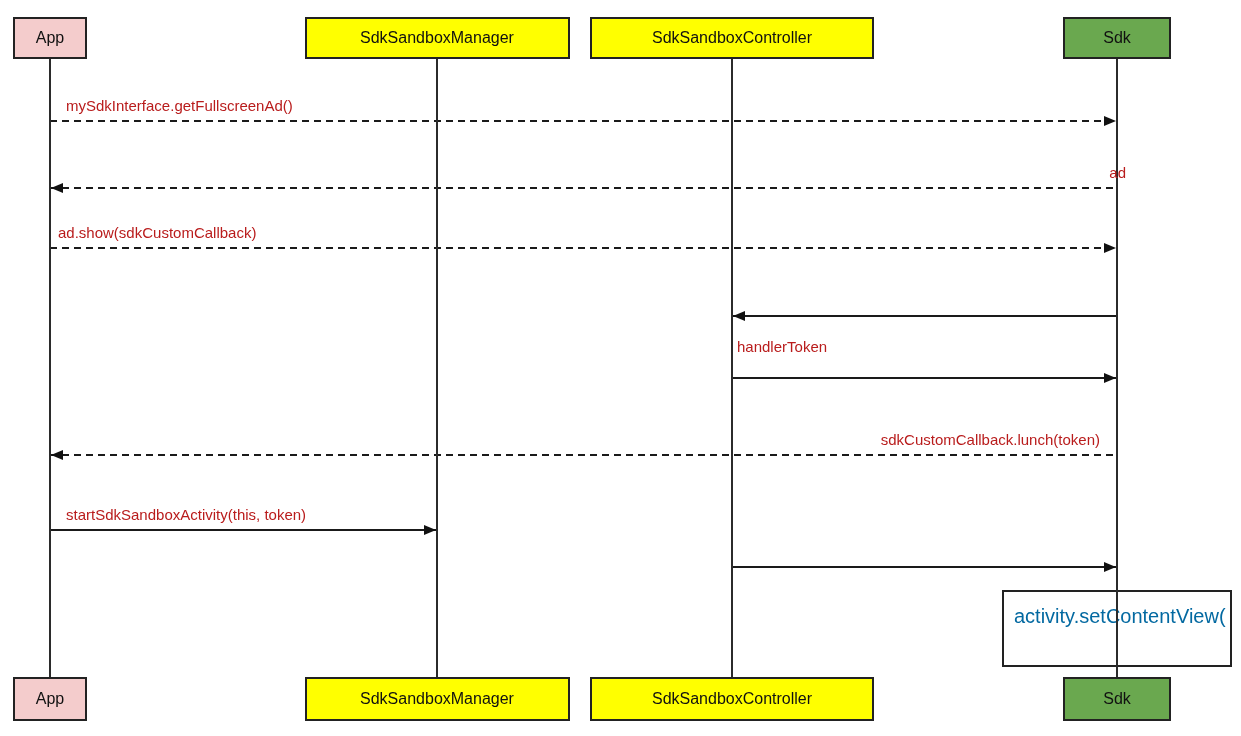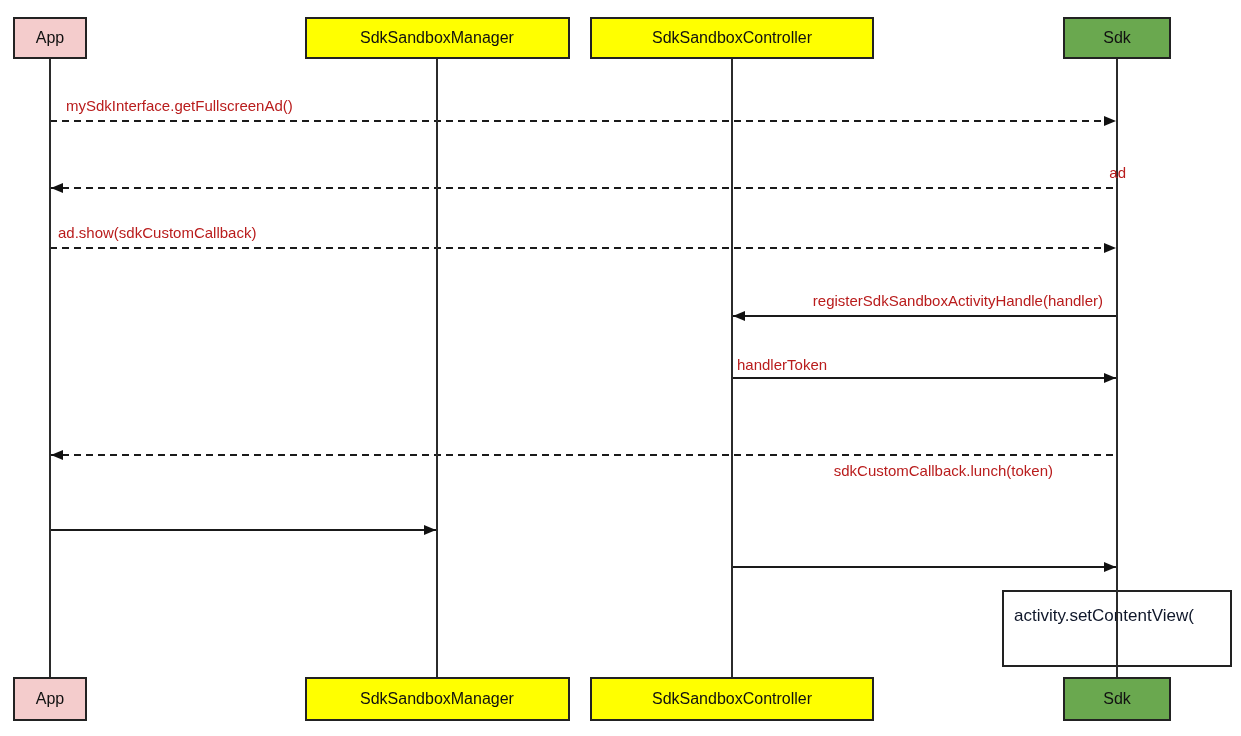--- a/index.html
+++ b/index.html
@@ -56,22 +56,22 @@
     z-index: 4;
     line-height: 18px;
   }
   .msg-label.anchor-right { transform: translateX(-100%); }
   .note {
     position: absolute;
     background: #ffffff;
     border: 2px solid #222222;
     box-sizing: border-box;
     z-index: 1;
-    font-size: 17px;
-    color: #0f172a;
+    font-size: 20px;
+    color: #0369a1;
     padding: 13px 10px;
     line-height: 22px;
   }
 </style>
 </head>
 <body>
 
 <div class="stage" id="stage">
     <div class="lifeline" style="left: 49px; top: 58px; height: 620px;"></div>
     <div class="pbox" style="left: 13px; top: 17px; width: 74px; height: 42px; background: rgb(244, 204, 204);">
@@ -105,27 +105,27 @@
     <div class="arrowhead dir-right" style="top: 116px; left: 1104px;"></div>
     <div class="msg-label anchor-left" style="left: 66px; top: 97px;">mySdkInterface.getFullscreenAd()</div>
     <div class="msg-line dashed" style="left: 50px; top: 187px; width: 1067px;"></div>
     <div class="arrowhead dir-left" style="top: 183px; left: 51px;"></div>
     <div class="msg-label anchor-right" style="left: 1126px; top: 164px;">ad</div>
     <div class="msg-line dashed" style="left: 50px; top: 247px; width: 1067px;"></div>
     <div class="arrowhead dir-right" style="top: 243px; left: 1104px;"></div>
     <div class="msg-label anchor-left" style="left: 58px; top: 224px;">ad.show(sdkCustomCallback)</div>
     <div class="msg-line solid" style="left: 732px; top: 315px; width: 385px;"></div>
     <div class="arrowhead dir-left" style="top: 311px; left: 733px;"></div>
-    <div class="msg-label anchor-right" style="left: 1103px; top: 292px;">registerSdkSandboxActivityHandle(handler)</div>
     <div class="msg-line solid" style="left: 732px; top: 377px; width: 385px;"></div>
     <div class="arrowhead dir-right" style="top: 373px; left: 1104px;"></div>
-    <div class="msg-label anchor-left" style="left: 737px; top: 356px;">handlerToken</div>
+    <div class="msg-label anchor-left" style="left: 737px; top: 338px;">handlerToken</div>
     <div class="msg-line dashed" style="left: 50px; top: 454px; width: 1067px;"></div>
     <div class="arrowhead dir-left" style="top: 450px; left: 51px;"></div>
-    <div class="msg-label anchor-right" style="left: 1053px; top: 431px; margin-top: 31px;">sdkCustomCallback.lunch(token)</div>
+    <div class="msg-label anchor-right" style="left: 1100px; top: 431px;">sdkCustomCallback.lunch(token)</div>
     <div class="msg-line solid" style="left: 50px; top: 529px; width: 387px;"></div>
     <div class="arrowhead dir-right" style="top: 525px; left: 424px;"></div>
+    <div class="msg-label anchor-left" style="left: 66px; top: 506px;">startSdkSandboxActivity(this, token)</div>
     <div class="msg-line solid" style="left: 732px; top: 566px; width: 385px;"></div>
     <div class="arrowhead dir-right" style="top: 562px; left: 1104px;"></div>
     <div class="note" style="left: 1002px; top: 590px; width: 230px; height: 77px;">
       <div>activity.setContentView(</div>
     </div>
   </div>
 
 </body></html>

